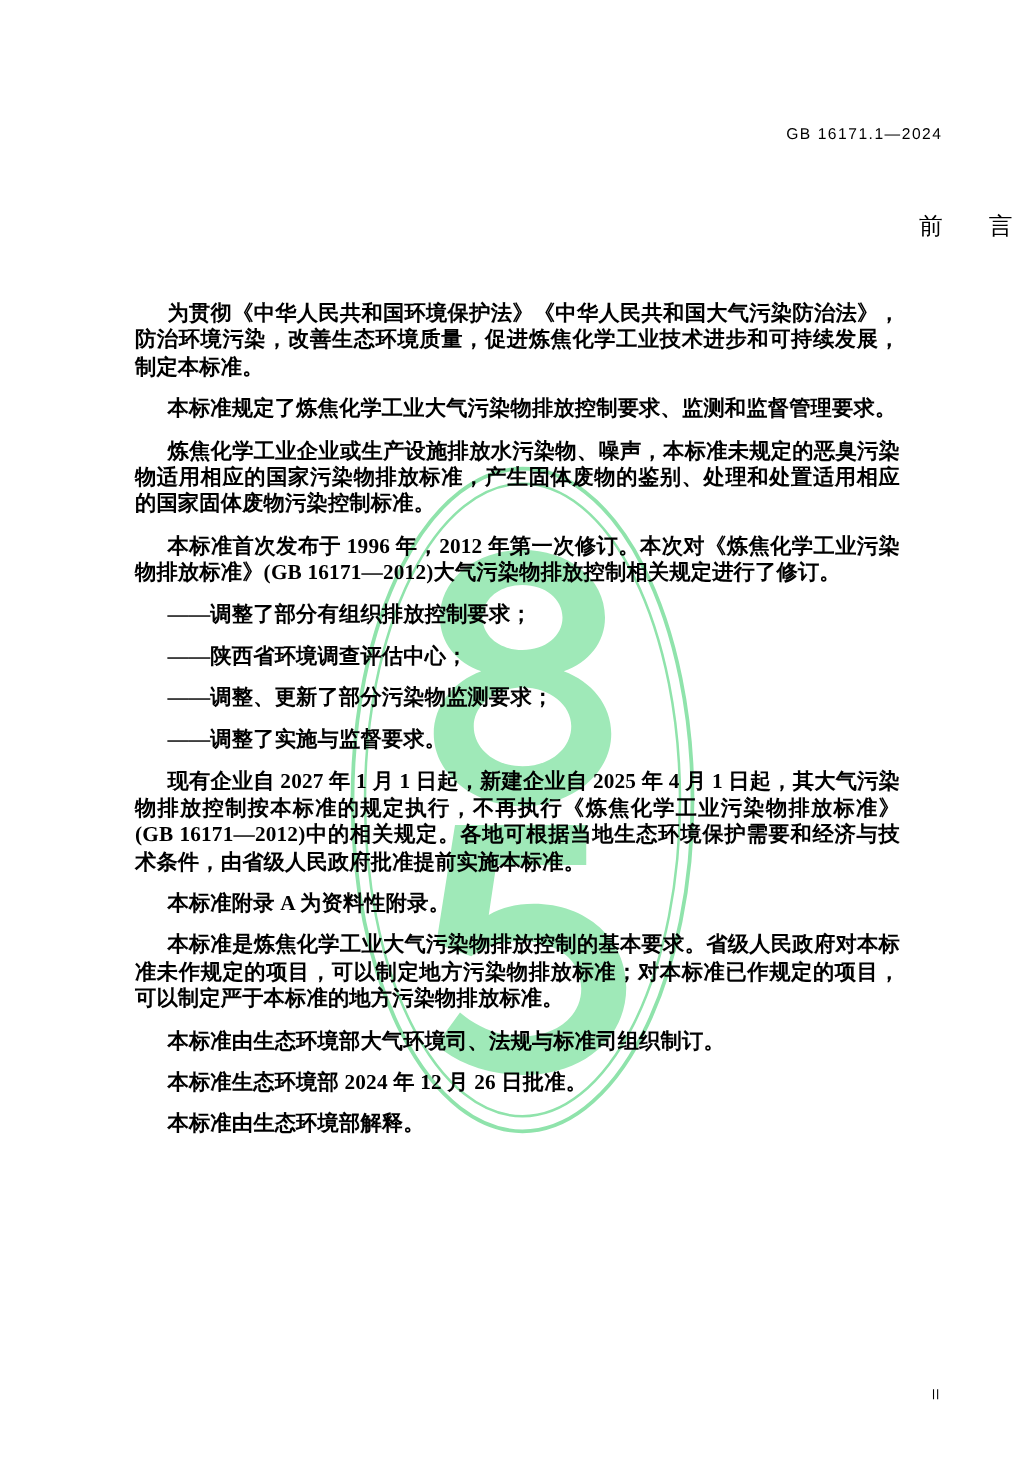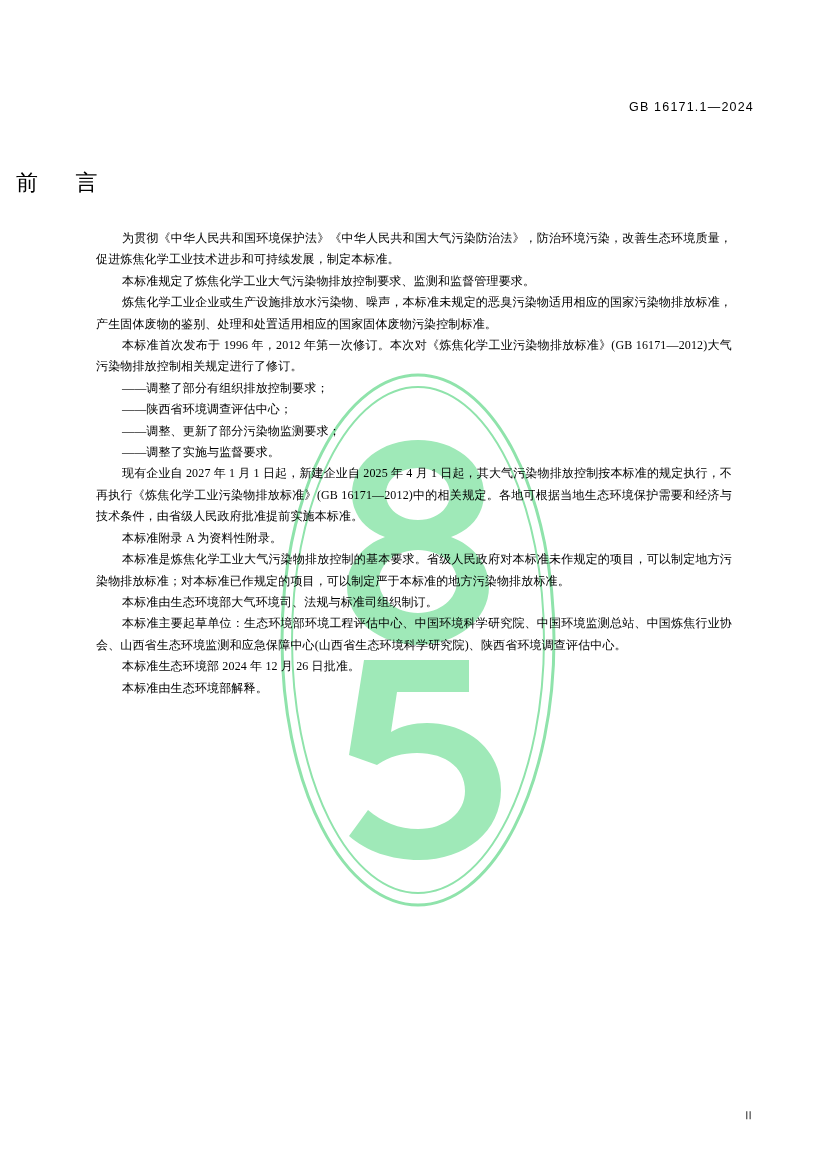--- a/index.html
+++ b/index.html
@@ -40,43 +40,44 @@
     white-space: nowrap;
     text-align: right;
   }
 
   
   .doc-title {
     position: absolute;
     top: 168px;
     left: 0;
     width: 826px;
-    text-align: left;
-    font-size: 22px;
+    text-align: right;
+    font-size: 19px;
     letter-spacing: 16px;
     text-indent: 16px;
     font-family: "Liberation Serif", serif;
     z-index: 2;
   }
 
   
   .body-block {
     position: absolute;
     top: 228px;
     left: 96px;
     width: 636px;
     z-index: 2;
   }
   .body-block p {
-    margin: 0;
-    font-size: 12px;
+    margin: 12px;
+    font-size: 17px;
     line-height: 21.4px;
     text-align: justify;
     text-justify: inter-ideograph;
     letter-spacing: 0.15px;
+    font-weight: bold;
   }
   .indent2 { text-indent: 26px; }
   .dash-item {
     text-indent: 26px;
   }
 
   
   .page-number {
     position: absolute;
     bottom: 46px;
@@ -110,20 +111,19 @@
     <p class="indent2">炼焦化学工业企业或生产设施排放水污染物、噪声，本标准未规定的恶臭污染物适用相应的国家污染物排放标准，产生固体废物的鉴别、处理和处置适用相应的国家固体废物污染控制标准。</p>
     <p class="indent2">本标准首次发布于 1996 年，2012 年第一次修订。本次对《炼焦化学工业污染物排放标准》(GB 16171—2012)大气污染物排放控制相关规定进行了修订。</p>
     <p class="dash-item">——调整了部分有组织排放控制要求；</p>
     <p class="dash-item">——陕西省环境调查评估中心；</p>
     <p class="dash-item">——调整、更新了部分污染物监测要求；</p>
     <p class="dash-item">——调整了实施与监督要求。</p>
     <p class="indent2">现有企业自 2027 年 1 月 1 日起，新建企业自 2025 年 4 月 1 日起，其大气污染物排放控制按本标准的规定执行，不再执行《炼焦化学工业污染物排放标准》(GB 16171—2012)中的相关规定。各地可根据当地生态环境保护需要和经济与技术条件，由省级人民政府批准提前实施本标准。</p>
     <p class="indent2">本标准附录 A 为资料性附录。</p>
     <p class="indent2">本标准是炼焦化学工业大气污染物排放控制的基本要求。省级人民政府对本标准未作规定的项目，可以制定地方污染物排放标准；对本标准已作规定的项目，可以制定严于本标准的地方污染物排放标准。</p>
     <p class="indent2">本标准由生态环境部大气环境司、法规与标准司组织制订。</p>
-    <p class="indent2">本标准主要起草单位：生态环境部环境工程评估中心、中国环境科学研究院、中国环境监测总站、中国炼焦行业协会、山西省生态环境监测和应急保障中心(山西省生态环境科学研究院)、陕西省环境调查评估中心。</p>
     <p class="indent2">本标准生态环境部 2024 年 12 月 26 日批准。</p>
     <p class="indent2">本标准由生态环境部解释。</p>
   </div>
 
   <div class="page-number">Ⅱ</div>
 
 </div>
 
 </body></html>

